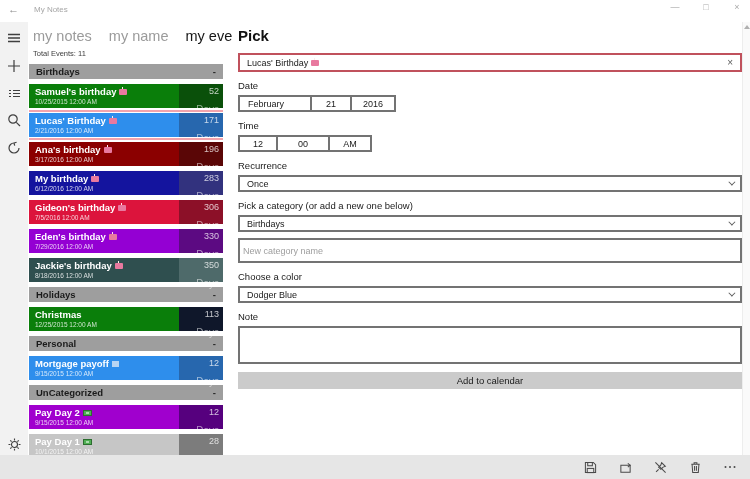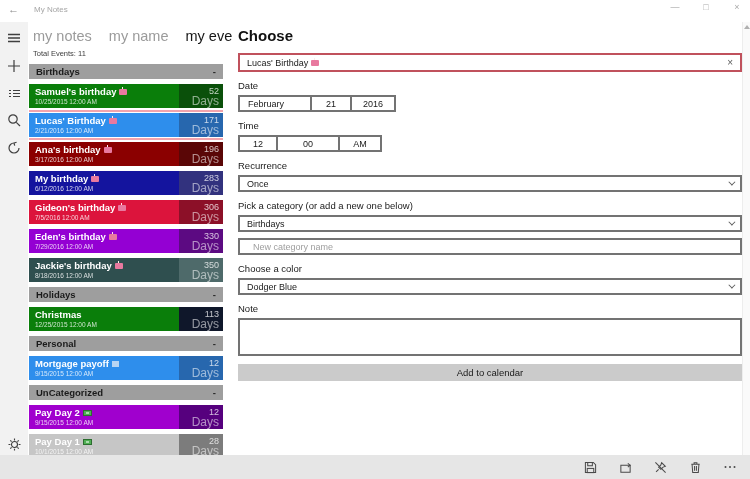--- a/index.html
+++ b/index.html
@@ -27,41 +27,41 @@
   .event-list { width:194px; margin-left:1px; overflow:hidden; }
   .cat-header { height:15px; margin-bottom:5px; background:#9e9e9e; display:flex; align-items:center; padding:0 7px; font-size:9.5px; font-weight:bold; color:#1b1b1b; cursor:pointer; }
   .cat-header .collapse { margin-left:auto; font-weight:bold; color:#2a2a2a; }
   .event { height:24px; margin-bottom:5px; display:flex; color:#ffffff; cursor:pointer; }
   .event.selected { outline:2px solid #f2a3ac; outline-offset:1px; }
   .ev-main { flex:1; padding:2px 0 0 6px; overflow:hidden; }
   .ev-title { font-size:9.5px; font-weight:bold; line-height:11px; display:flex; align-items:center; gap:3px; white-space:nowrap; }
   .ev-date { font-size:6.5px; opacity:.8; line-height:9px; white-space:nowrap; }
   .ev-days { width:44px; text-align:right; padding:2px 4px 0 0; }
   .ev-days-num { font-size:9px; color:rgba(255,255,255,.75); line-height:10px; }
-  .ev-days-label { font-size:12px; color:rgba(255,255,255,.55); line-height:10px; }
+  .ev-days-label { font-size:10px; color:rgba(255,255,255,.55); line-height:10px;margin-top:9px; }
   
   .emoji { display:inline-block; position:relative; }
   .emoji.cake { width:8px; height:6px; background:#e8799f; border-radius:1px; margin-top:1px; }
   .emoji.cake::before { content:""; position:absolute; left:3px; top:-2px; width:1px; height:2px; background:#fdeaea; }
   .emoji.money { width:9px; height:6px; background:#4fae53; border:1px solid #2c6e2f; margin-top:1px; }
   .emoji.money::before { content:""; position:absolute; left:2px; top:1px; width:3px; height:2px; background:#a8dcaa; }
   .emoji.house { width:7px; height:6px; background:#cfe0f4; opacity:.85; margin-top:1px; }
   
   .content { position:absolute; left:232px; top:22px; width:516px; height:433px; background:#ffffff; }
   .form-heading { font-size:15px; font-weight:bold; margin:5px 0 9px 6px; color:#111; }
   .field-label { display:block; margin:8px 0 4px 6px; font-size:9.5px; color:#1a1a1a; }
   .name-input { margin-left:6px; width:504px; height:19px; border:2px solid #c0515c; display:flex; align-items:center; gap:3px; padding:0 7px; font-size:9px; background:#fff; cursor:text; }
   .name-input .clear-x { margin-left:auto; color:#5d5d5d; font-size:10px; cursor:pointer; }
   .seg-row { display:flex; margin-left:6px; }
   .seg { height:17px; border:2px solid #737373; background:#fff; display:flex; align-items:center; justify-content:center; font-size:9px; cursor:pointer; }
   .seg + .seg { margin-left:-2px; }
   .seg.left-al { justify-content:flex-start; padding-left:8px; }
   .selectbox { margin-left:6px; width:504px; height:17px; border:2px solid #737373; background:#fff; display:flex; align-items:center; padding:0 7px; font-size:9px; cursor:pointer; }
   .chevron { margin-left:auto; width:5px; height:5px; border-right:1.4px solid #5a5a5a; border-bottom:1.4px solid #5a5a5a; transform:rotate(45deg) translateY(-2px); }
-  .text-input { margin-left:6px; width:504px; height:17px; border:2px solid #737373; padding:0 13px; font-size:9px; font-family:inherit; color:#1a1a1a; outline:none; display:block; }
+  .text-input { margin-left:6px; width:504px; height:25px; border:2px solid #737373; padding:0 3px; font-size:9px; font-family:inherit; color:#1a1a1a; outline:none; display:block; }
   .text-input::placeholder { color:#9e9e9e; }
   .note-area { margin-left:6px; width:504px; height:38px; border:2px solid #737373; resize:none; font-family:inherit; font-size:9px; padding:3px 6px; outline:none; display:block; }
   .add-btn { margin:8px 0 0 6px; width:504px; height:17px; background:#cbcbcb; border:none; font-family:inherit; font-size:9.5px; color:#1a1a1a; cursor:pointer; display:flex; align-items:center; justify-content:center; }
   
   .scrollbar { position:absolute; right:0; top:22px; width:8px; height:433px; background:#fafafa; border-left:1px solid #ededed; }
   .scroll-up { position:absolute; top:3px; left:1px; width:0; height:0; border-left:3px solid transparent; border-right:3px solid transparent; border-bottom:4px solid #b0b0b0; }
   
   .bottombar { position:absolute; left:0; top:455px; width:750px; height:24px; background:#e6e6e6; display:flex; align-items:center; justify-content:flex-end; gap:21px; padding-right:13px; }
   .bicon { width:14px; height:14px; display:flex; align-items:center; justify-content:center; cursor:pointer; }
   .bicon svg { stroke:#4a4a4a; fill:none; stroke-width:1.1; }
@@ -280,39 +280,39 @@
         </div>
         <div class="ev-days" style="background: rgb(124, 124, 124);">
           <div class="ev-days-num">28</div>
           <div class="ev-days-label">Days</div>
         </div>
       </div>
     </div>
 </div>
 
 <div class="content">
-  <div class="form-heading">Choose</div>
+  <div class="form-heading">Pick</div>
 
   <div class="name-input">
     <span>Lucas' Birthday</span>
     <span class="emoji cake"></span>
     <span class="clear-x">×</span>
   </div>
 
   <label class="field-label">Date</label>
   <div class="seg-row">
     <div class="seg left-al" style="width:74px">February</div>
     <div class="seg" style="width:42px">21</div>
     <div class="seg" style="width:46px">2016</div>
   </div>
 
   <label class="field-label">Time</label>
   <div class="seg-row">
     <div class="seg" style="width:40px">12</div>
-    <div class="seg" style="width:64px">00</div>
+    <div class="seg" style="width:54px">00</div>
     <div class="seg" style="width:44px">AM</div>
   </div>
 
   <label class="field-label">Recurrence</label>
   <div class="selectbox">
     <span>Once</span>
     <span class="chevron"></span>
   </div>
 
   <label class="field-label">Pick a category (or add a new one below)</label>

